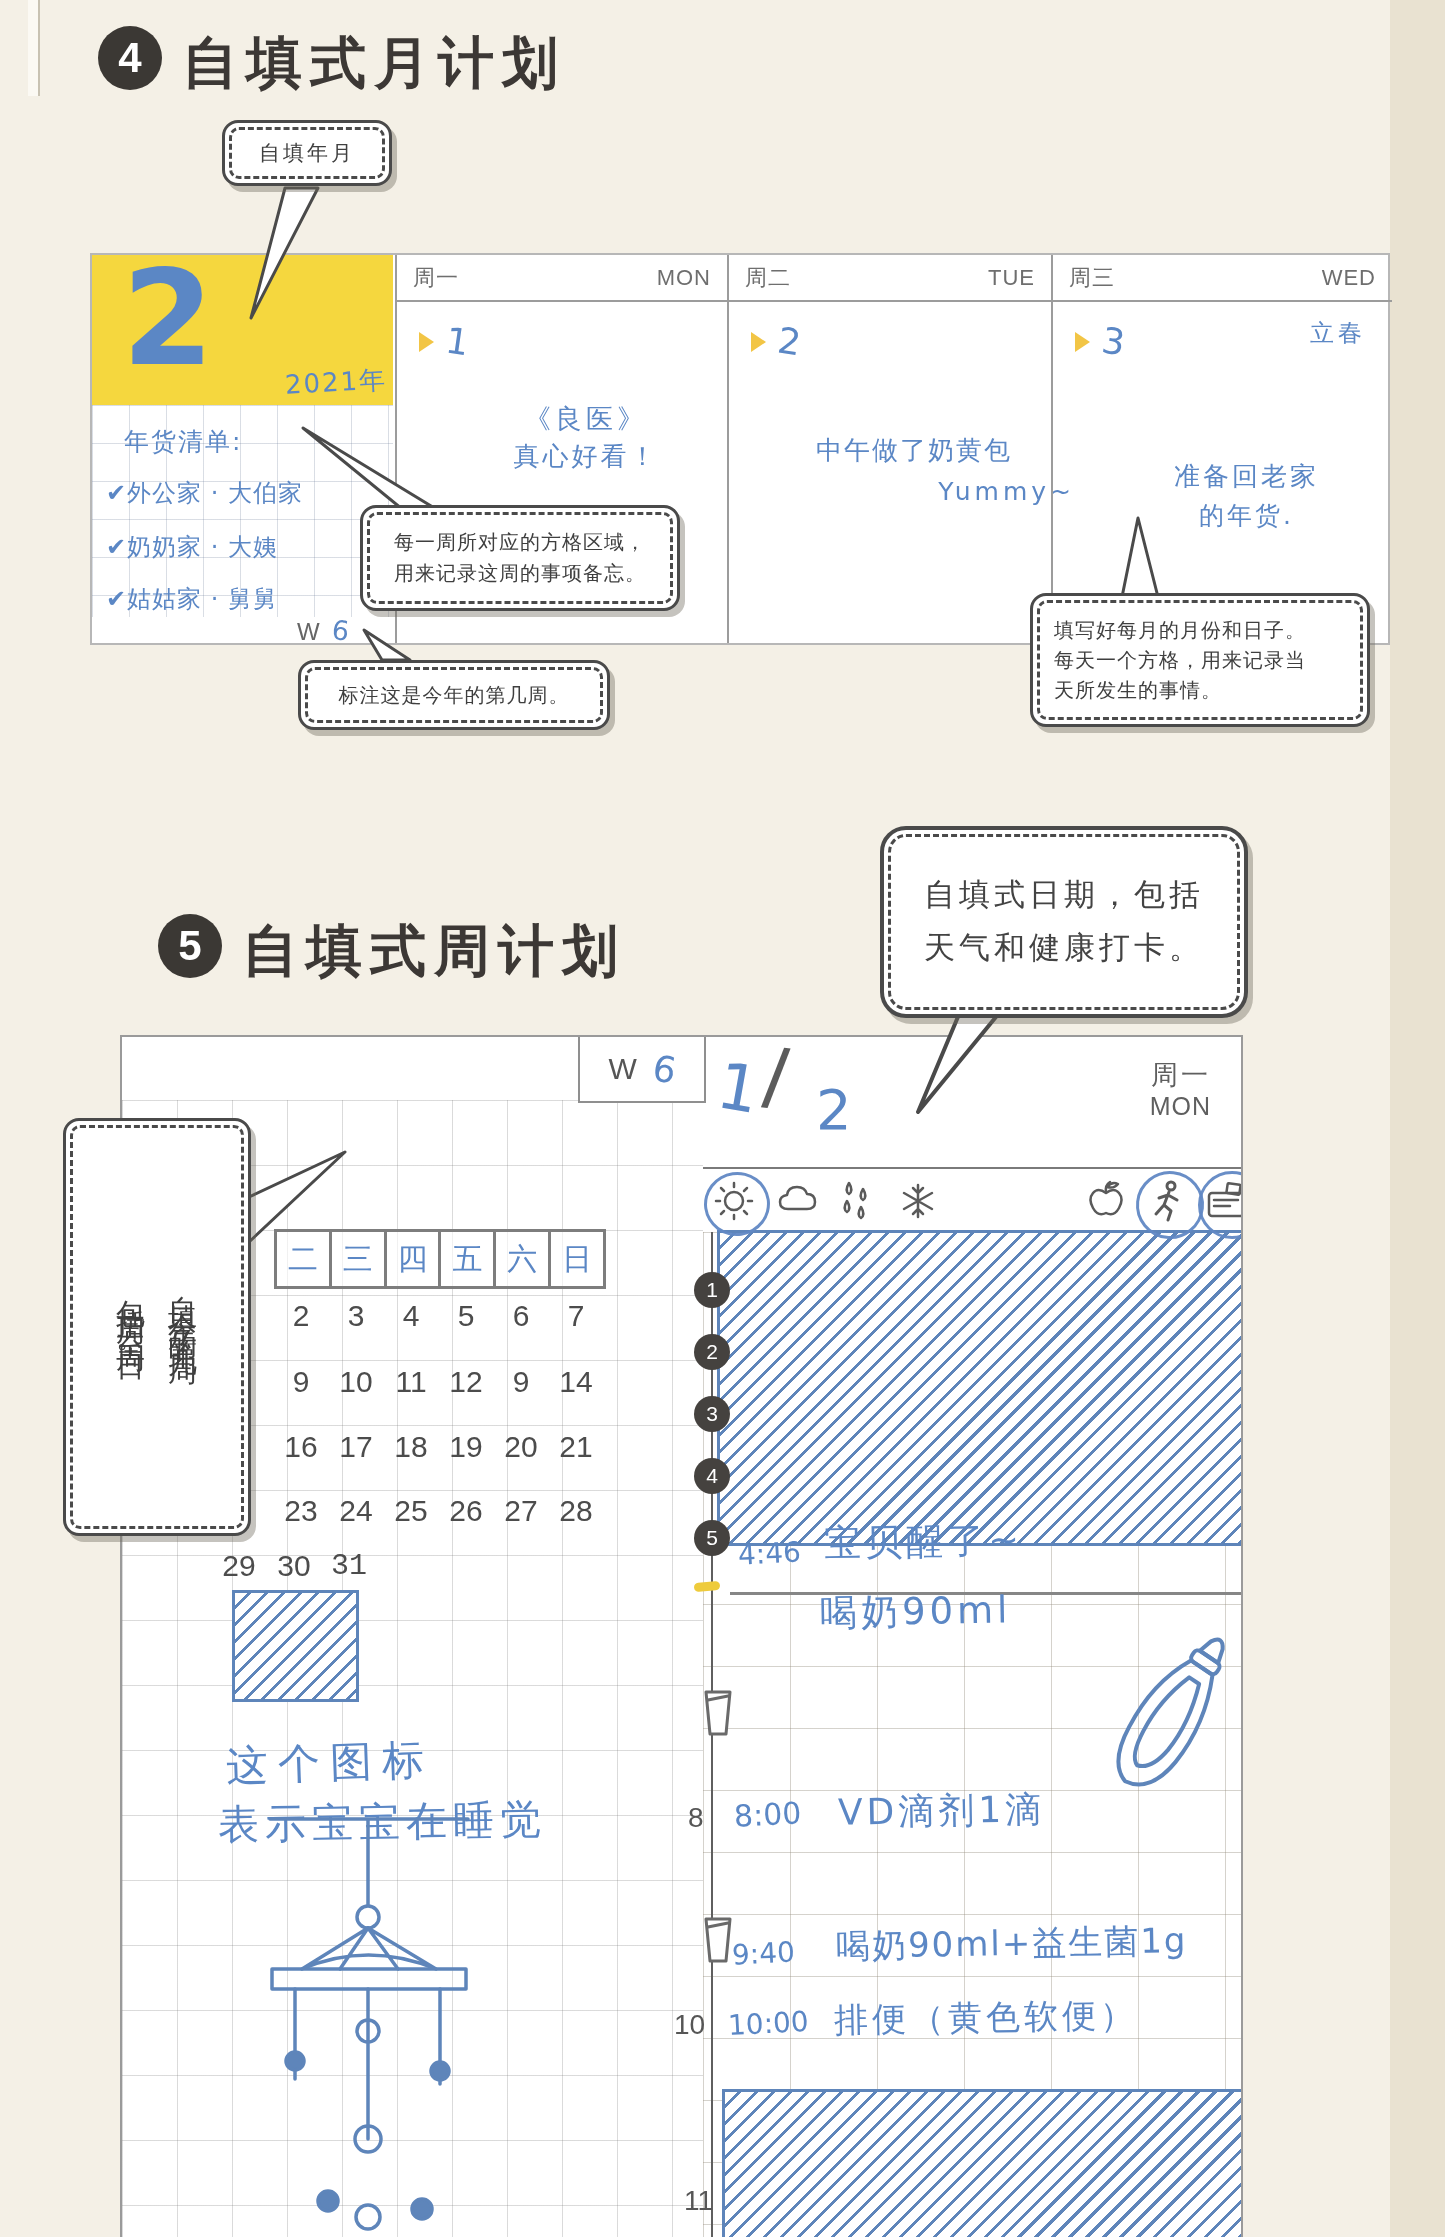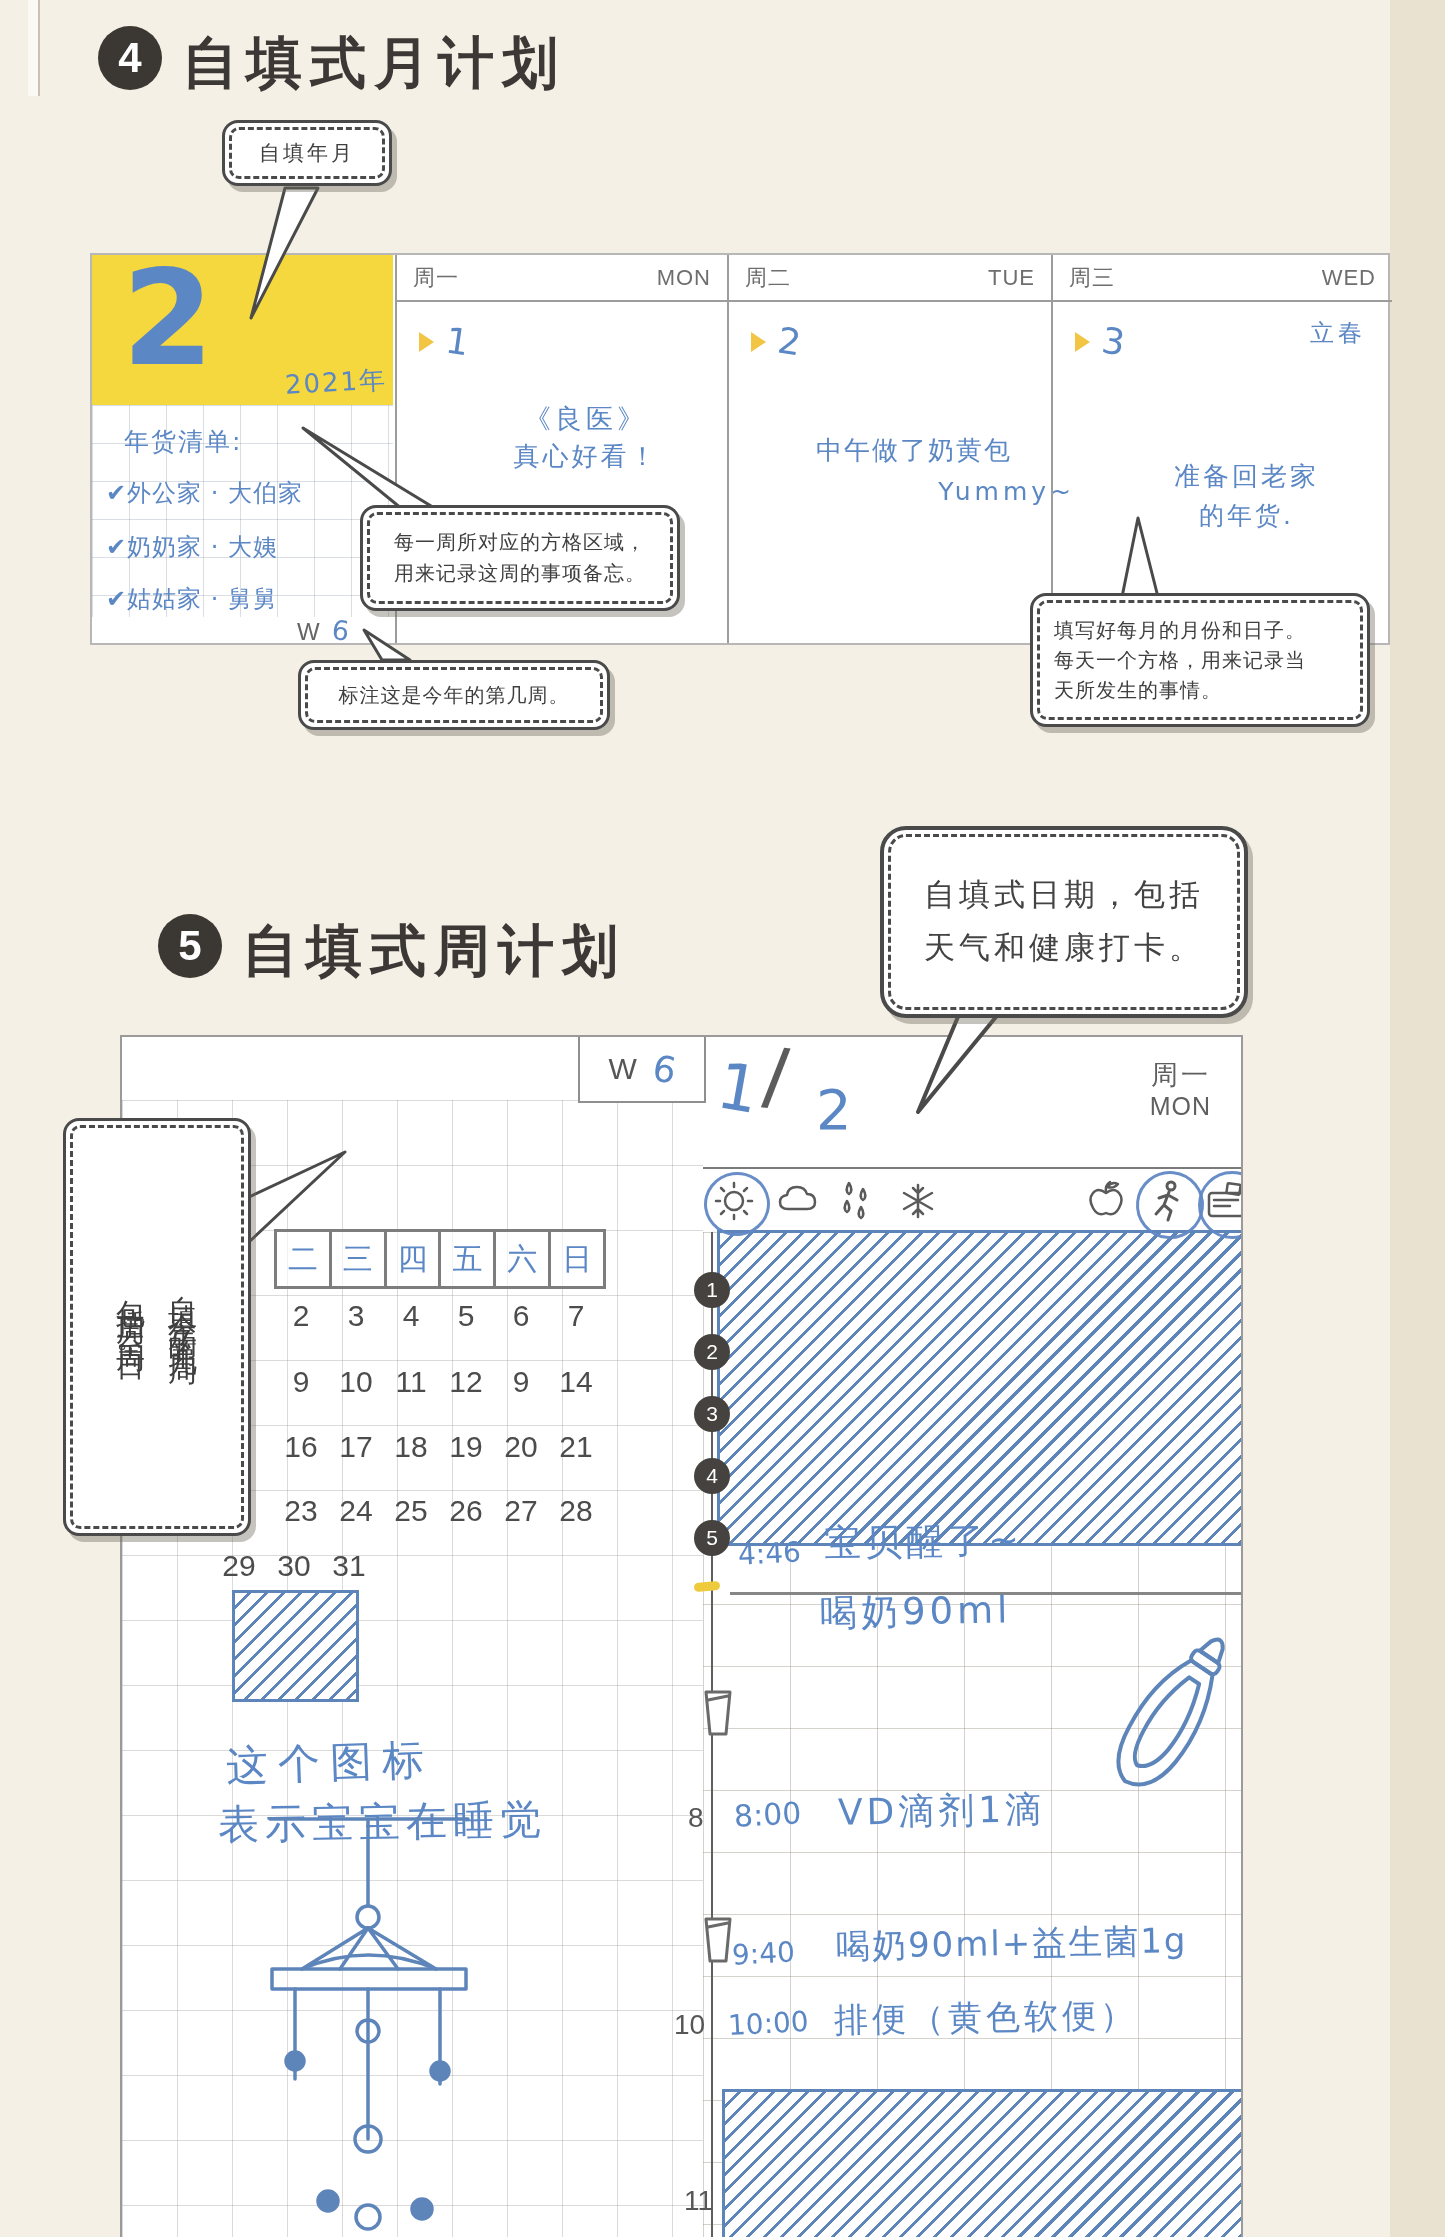--- a/index.html
+++ b/index.html
@@ -115,21 +115,21 @@
   .mobile{left:118px;top:772px;width:240px;height:430px;}
 
   
   .mc-head{left:152px;top:192px;width:332px;height:60px;border:3px solid #7d7d7d;box-sizing:border-box;display:flex;background:rgba(255,255,255,.6);}
   .mc-head span{flex:1;border-right:3px solid #7d7d7d;display:flex;align-items:center;justify-content:center;
                 font-size:30px;color:#5b87c5;font-family:"DejaVu Sans",sans-serif;}
   .mc-head span:last-child{border-right:none;}
   .mnum{position:absolute;width:56px;text-align:center;font-size:30px;color:#4c4c4c;font-weight:300;}
   .mx0{left:151px;} .mx1{left:206px;} .mx2{left:261px;} .mx3{left:316px;} .mx4{left:371px;} .mx5{left:426px;}
   .my1{top:262px;} .my2{top:328px;} .my3{top:393px;} .my4{top:457px;}
-  .r50{left:89px;top:512px;} .r51{left:144px;top:512px;} .r52{left:199px;top:512px;}
+  .r50{left:89px;top:512px;} .r51{left:144px;top:512px;} .r52{left:199px;top:512px;font-family:Liberation Mono, monospace;}
 
   svg.lineart{stroke:#5a5a5a;stroke-width:2.5;fill:none;stroke-linecap:round;stroke-linejoin:round;}
   svg.blueart{stroke:#5e85ba;stroke-width:3.5;fill:none;stroke-linecap:round;stroke-linejoin:round;}
 </style>
 </head>
 <body>
 
 <div class="canvas">
 
   <div class="abs bg-strip"></div>

